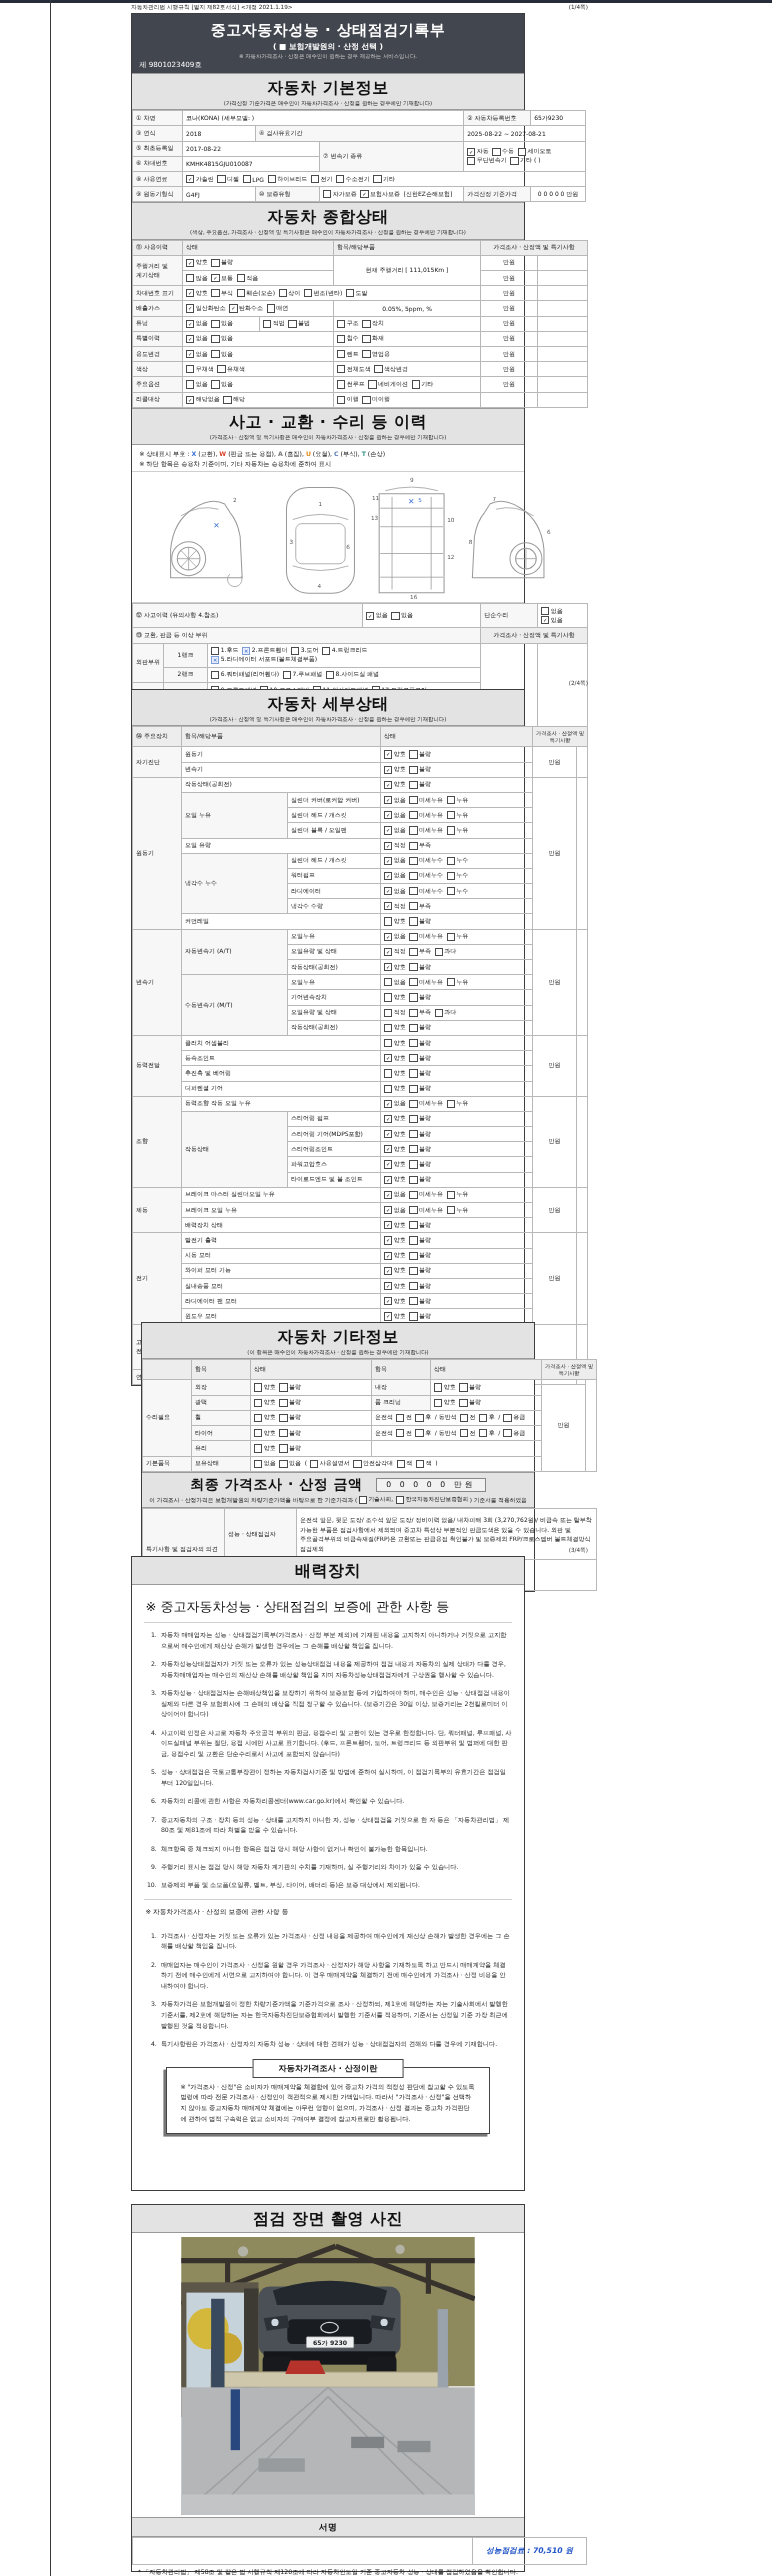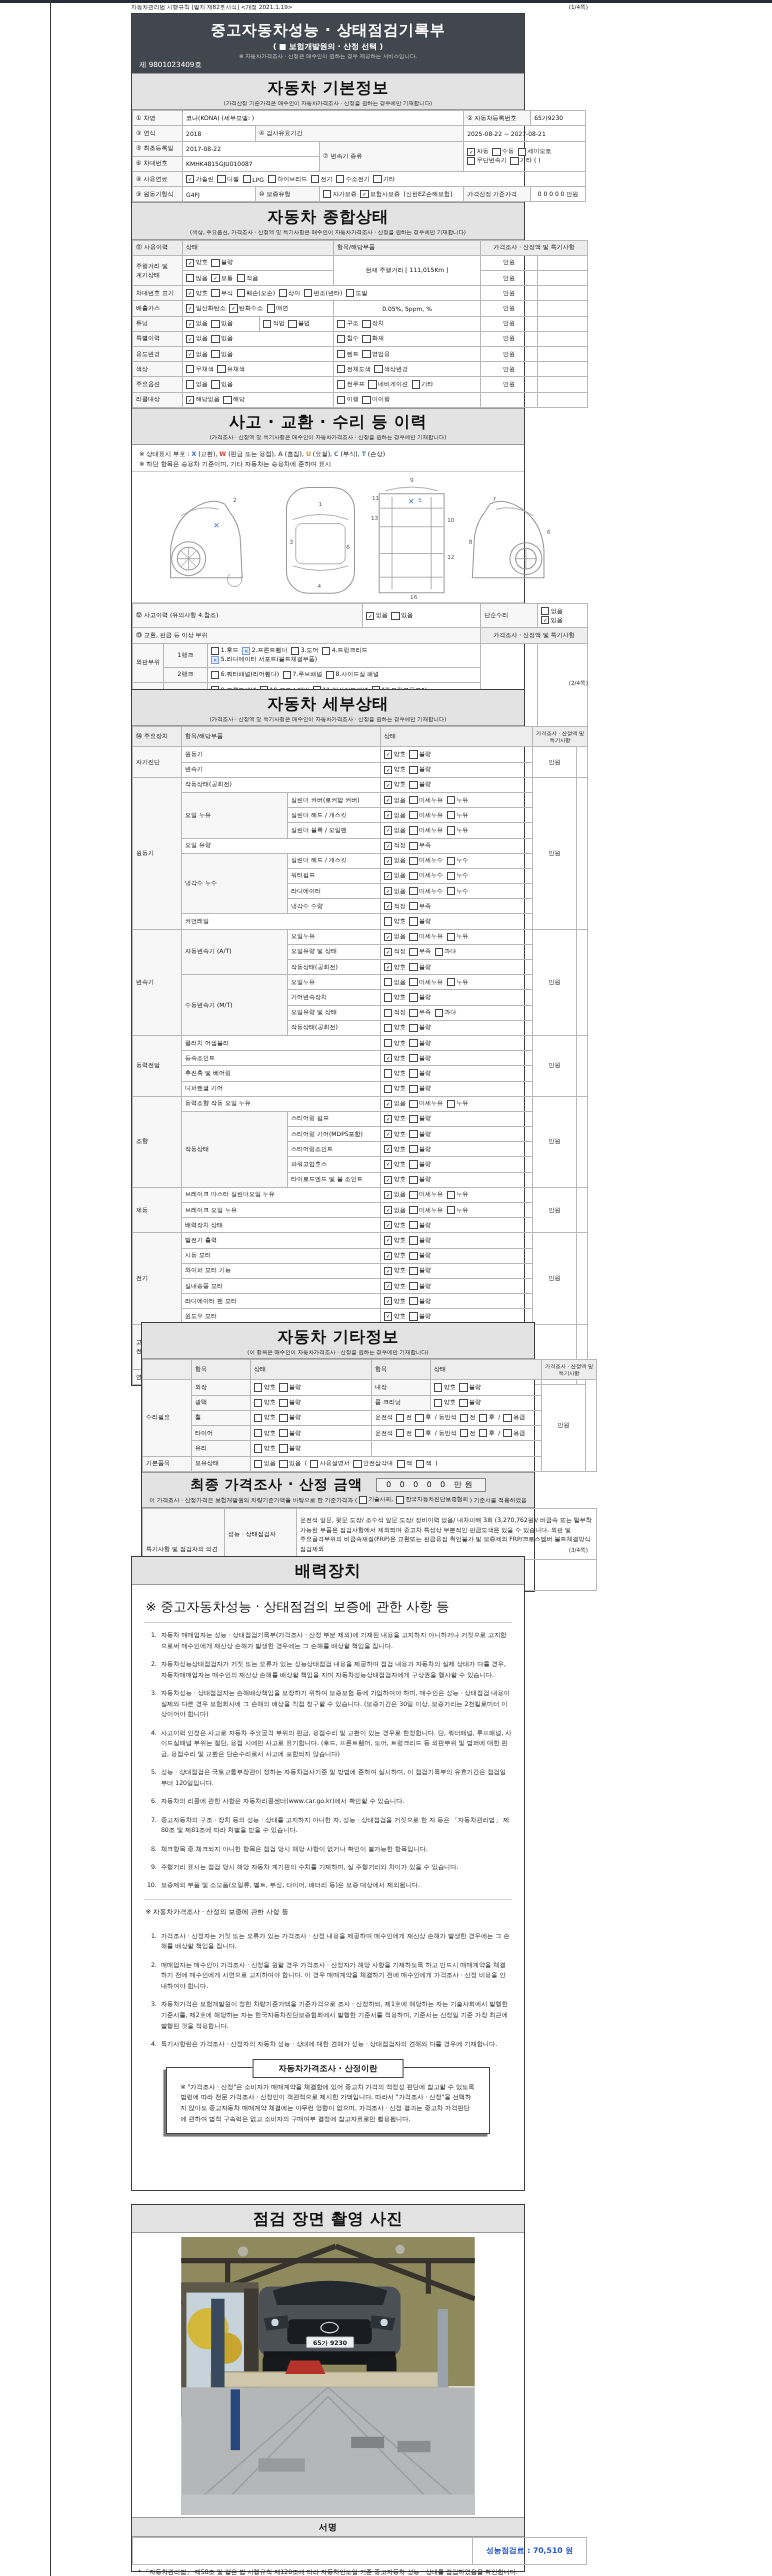--- a/index.html
+++ b/index.html
@@ -52,21 +52,21 @@
   .nitem{display:flex;font-size:6.2px;line-height:1.72;margin-bottom:7.7px;color:#1d1d1d;}
   .nno{width:12.4px;flex:none;text-align:right;margin-right:4.1px;}
   .ntxt{flex:1;}
   .whatbox{border:1px solid #444;margin:17.5px 21.6px 9.3px;position:relative;padding:13.4px 13.4px 8.2px;box-shadow:-2.6px 2.6px 0 #777;}
   .whatbox-title{position:absolute;top:-9.3px;left:50%;transform:translateX(-50%);background:#fff;border:1px solid #444;
                  padding:3.1px 25px;font-weight:bold;font-size:8.2px;white-space:nowrap;}
   .whatbox-text{font-size:6.2px;line-height:1.75;}
   
   .photo-wrap{padding:4.1px 0 0;text-align:center;background:#fff;}
   
-  .sign-table td{height:20.6px;}
+  .sign-table td{height:20.6px;font-style:italic;}
   .fee{color:#2356c8;font-weight:bold;font-size:7.7px;text-align:center;}
   .statute{font-size:6.2px;text-align:center;padding:2.6px 0 2.1px;color:#111;}
   svg text{font-family:"DejaVu Sans","Liberation Sans",sans-serif;}
 </style>
 </head>
 <body>
 
 <div class="edge-top"></div>
 <div class="edge-left"></div>
 

